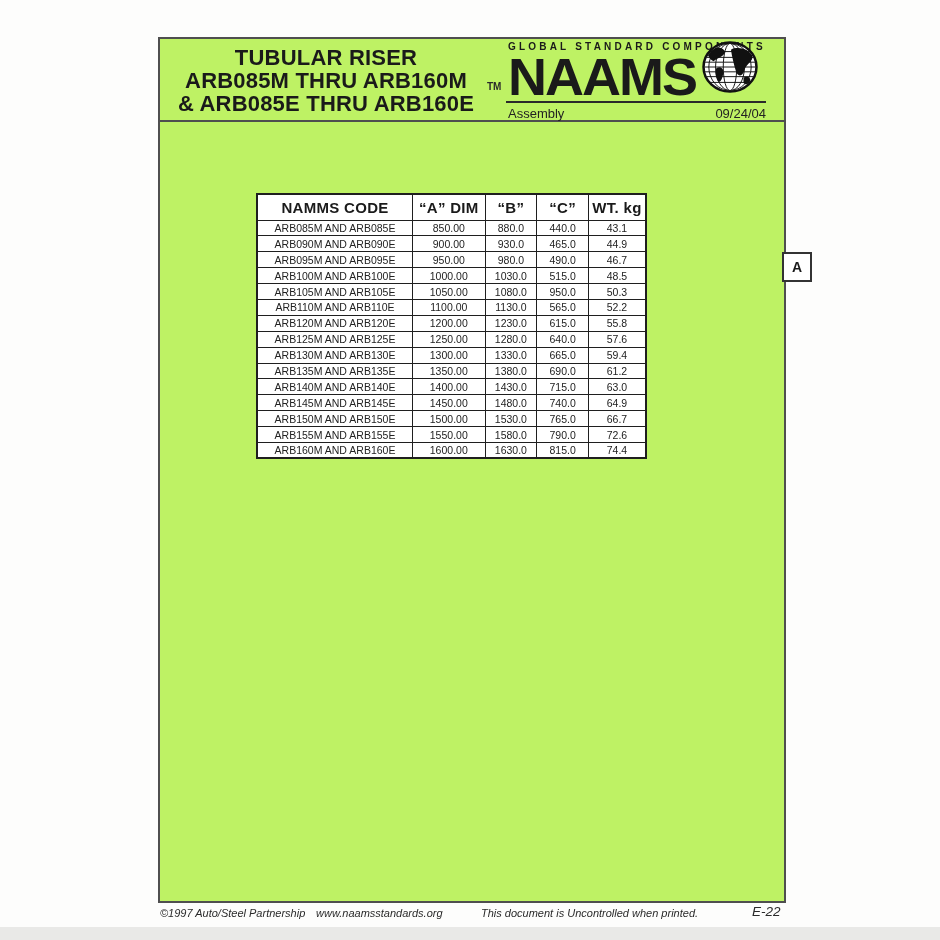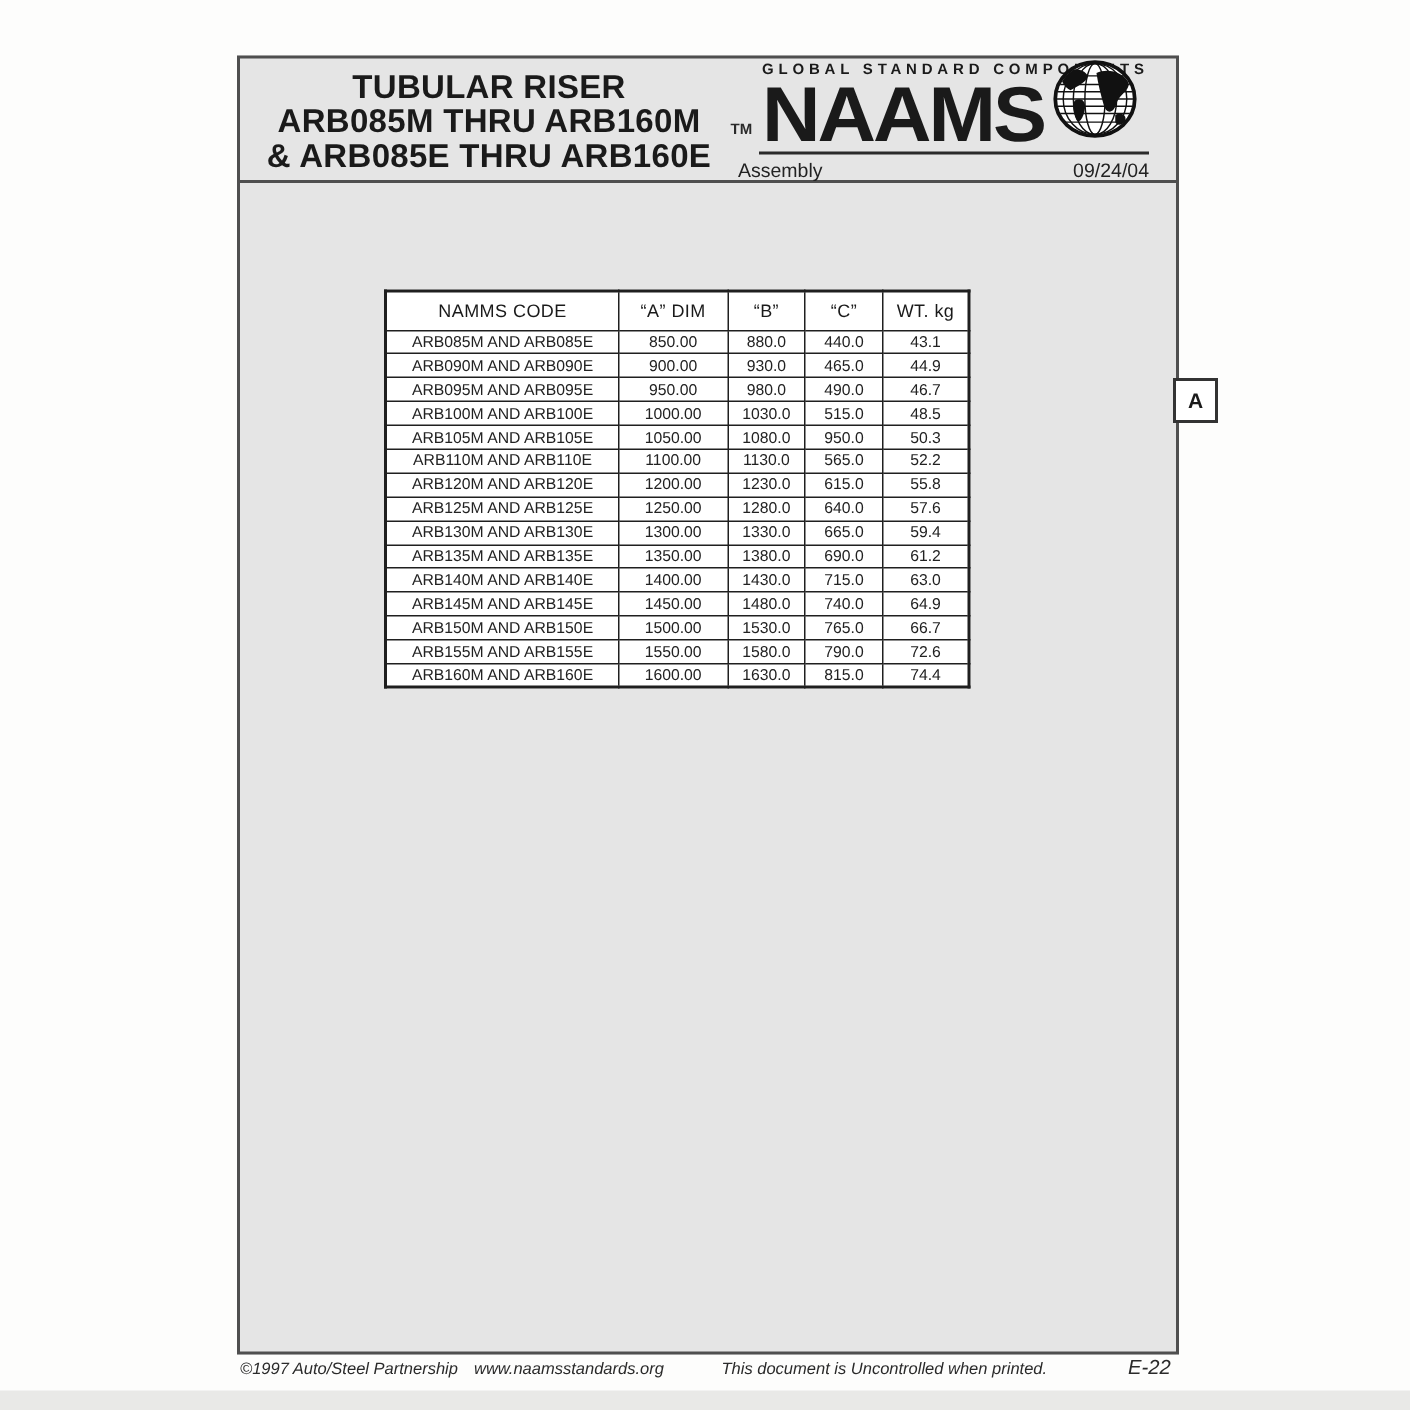--- a/index.html
+++ b/index.html
@@ -12,21 +12,21 @@
     color: #1a1a1a;
     overflow: hidden;
   }
 
   
   .sheet {
     position: absolute;
     left: 158px; top: 37px;
     width: 628px; height: 866px;
     border: 2px solid #4f4f4f;
-    background: #e5e5e5;
+    background: #bef264;
   }
 
   
   .header-band {
     position: absolute;
     left: 0; top: 0;
     width: 100%; height: 83px;
     border-bottom: 2px solid #4f4f4f;
   }
   .title-block {
@@ -76,40 +76,40 @@
   }
   .globe { margin-left: 5px; margin-bottom: 1px; }
   .brand-rule {
     margin-left: 18px;
     margin-top: 3px;
     border-top: 2px solid #2a2a2a;
   }
   .brand-meta {
     display: flex;
     justify-content: space-between;
-    margin-left: 4px;
+    margin-left: 20px;
     margin-top: 3px;
     font-size: 13px;
     color: #222;
   }
 
   
   table.spec {
     position: absolute;
     left: 256px; top: 193px;
     width: 391px;
     border-collapse: collapse;
     background: #fff;
   }
   table.spec, table.spec th, table.spec td { border: 1.5px solid #1f1f1f; }
   table.spec { border-width: 2px; }
   table.spec th {
     height: 26px;
-    font-size: 12px;
-    font-weight: normal;
+    font-size: 15px;
+    font-weight: bold;
     letter-spacing: 0.3px;
   }
   table.spec td {
     height: 15.9px;
     font-size: 10.5px;
     text-align: center;
     padding: 0 2px;
     white-space: nowrap;
     color: #222;
   }

